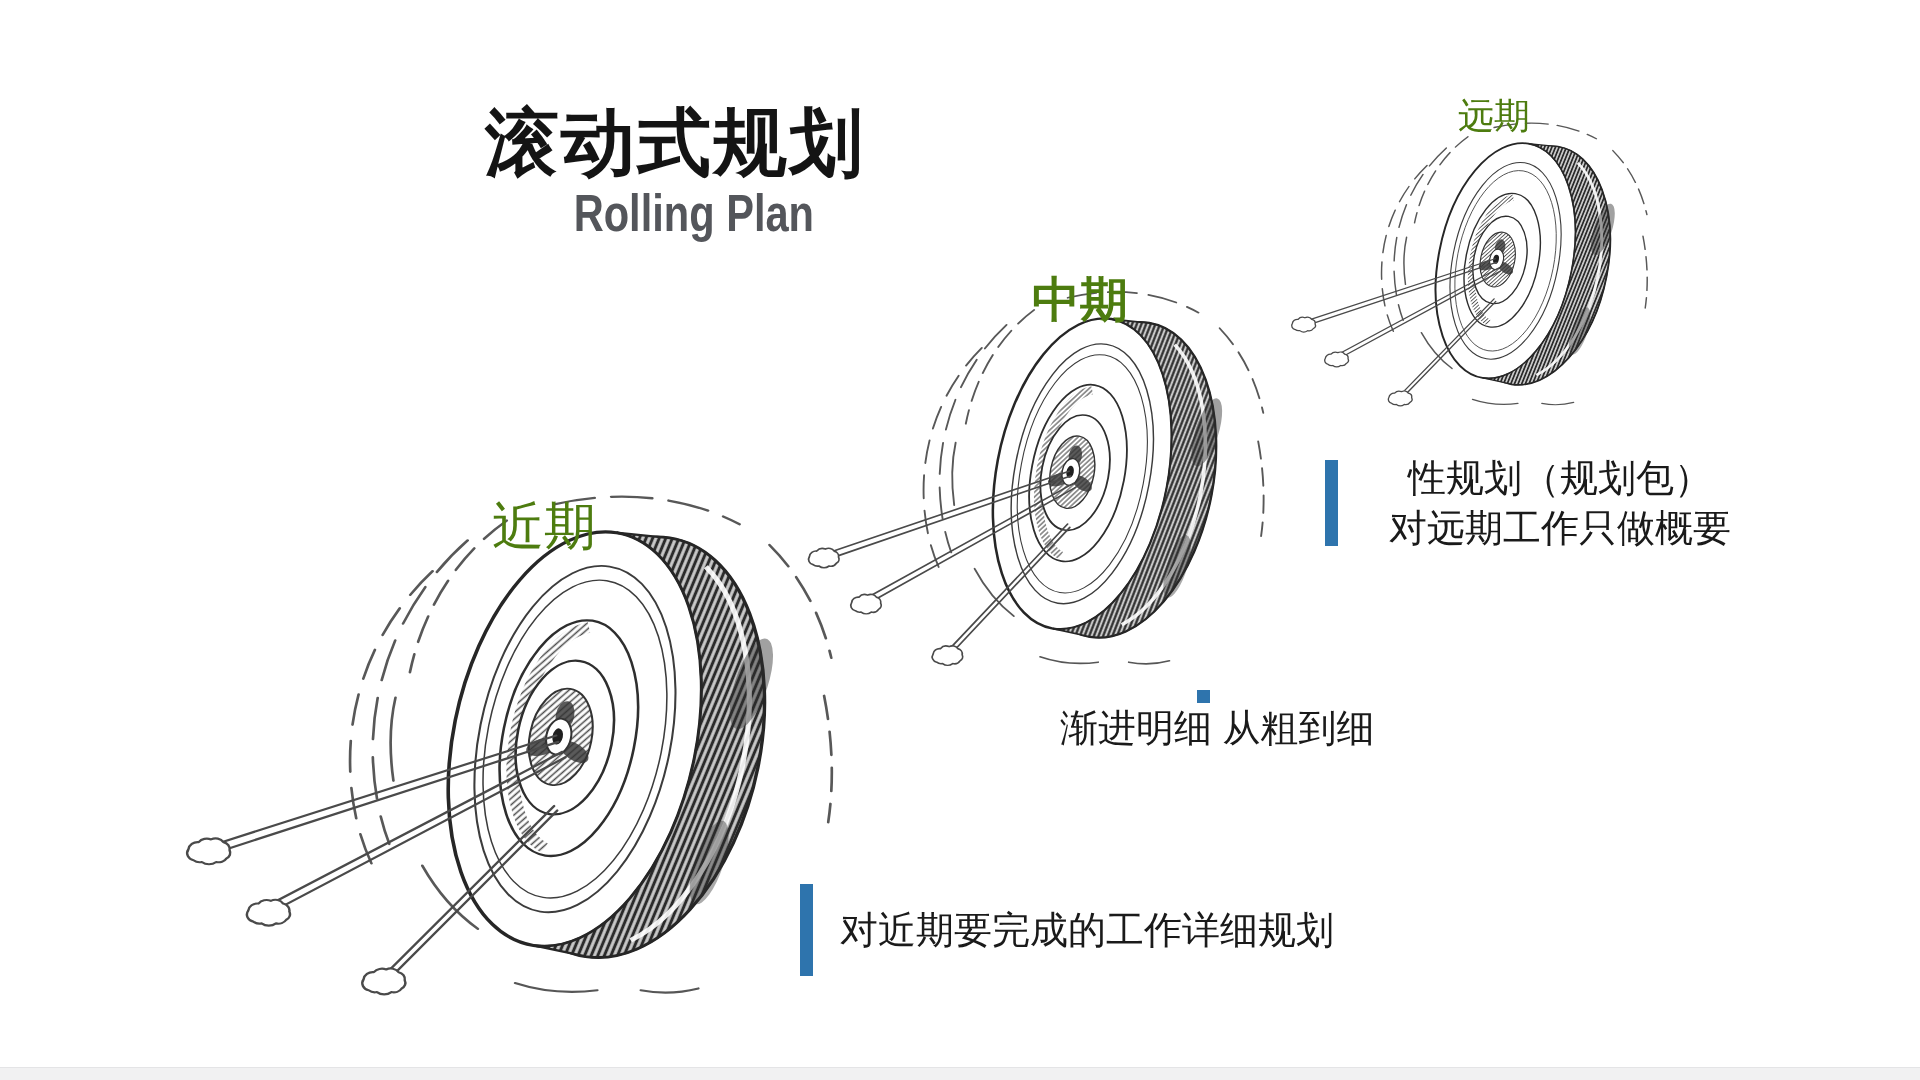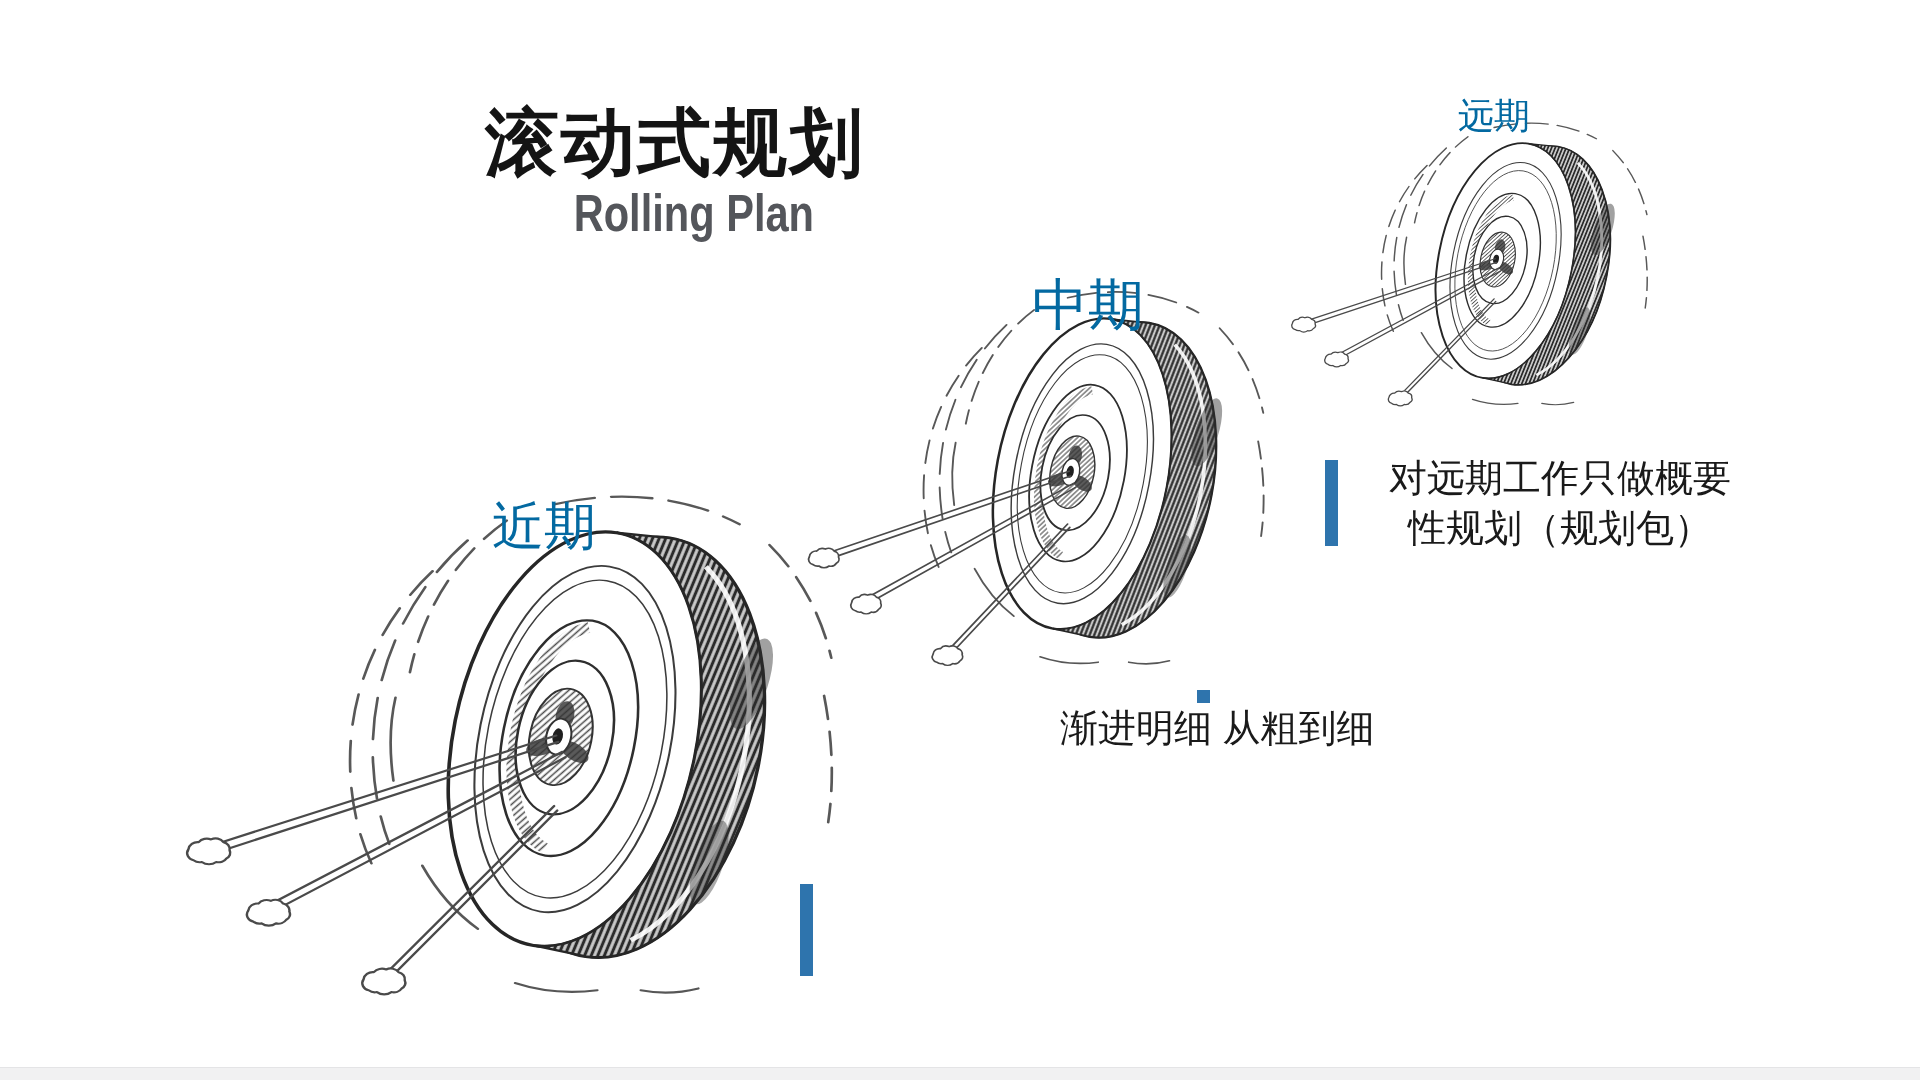--- a/index.html
+++ b/index.html
@@ -15,23 +15,23 @@
     font-size:74px;font-weight:700;color:#141414;letter-spacing:2px;
     line-height:1.15;margin:0;
   }
   .subtitle{
     font-size:52px;font-weight:700;color:#54565B;margin-top:2px;
     transform:scaleX(0.80);transform-origin:50% 50%;letter-spacing:0px;
     line-height:1.0;
   }
 
   
-  .phase-label{color:#0369a1;font-weight:400;white-space:nowrap;}
+  .phase-label{color:#4d7c0f;font-weight:400;white-space:nowrap;}
   .label-near{left:492px;top:492px;font-size:52px;}
-  .label-mid {left:1032px;top:268px;font-size:56px;}
+  .label-mid {left:1032px;top:268px;font-size:48px;font-weight:bold;}
   .label-far {left:1458px;top:92px;font-size:36px;}
 
   
   .wheel-near{left:175px;top:470px;width:680px;height:560px;}
   .wheel-mid {left:800px;top:272px;width:480px;height:420px;}
   .wheel-far {left:1285px;top:108px;width:375px;height:318px;}
 
   
   .callout{display:flex;align-items:center;}
   .accent-bar{width:13px;background:#2E74AD;flex:0 0 13px;}
@@ -138,28 +138,29 @@
 <svg class="abs wheel-far" viewBox="0 0 660 620" preserveAspectRatio="none">
     <use href="#wheel-sketch"></use>
   </svg>
 
 <div class="abs phase-label label-near">近期</div>
 <div class="abs phase-label label-mid">中期</div>
 <div class="abs phase-label label-far">远期</div>
 
 <div class="abs callout callout-near">
   <div class="accent-bar"></div>
+  <div class="callout-text">对近期要完成的工作详细规划</div>
 </div>
 
 <div class="abs callout callout-mid">
   <div class="accent-bar"></div>
   <div class="callout-text">渐进明细 从粗到细</div>
 </div>
 
 <div class="abs callout callout-far">
   <div class="accent-bar"></div>
   <div class="callout-text">
+    <div>性规划（规划包）</div>
     <div>对远期工作只做概要</div>
-    <div>性规划（规划包）</div>
   </div>
 </div>
 
 <div class="abs footer-bar"></div>
 
 </body></html>

